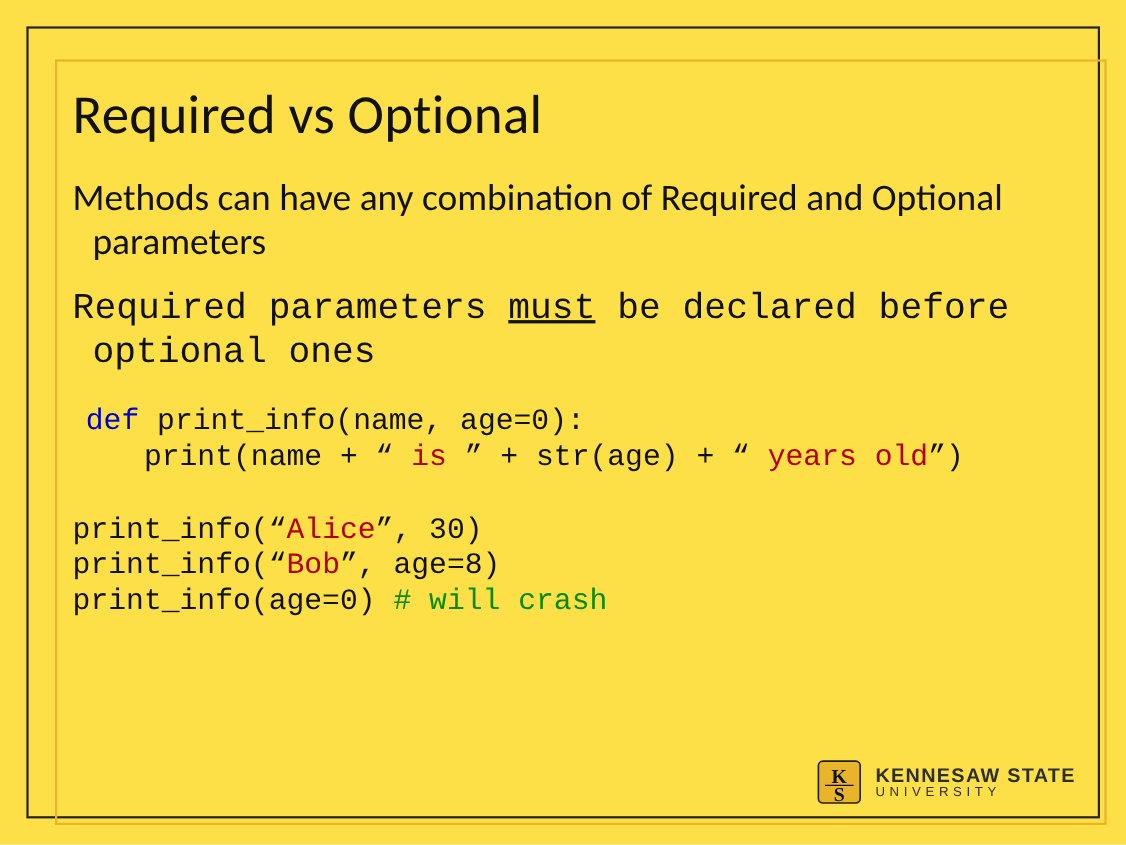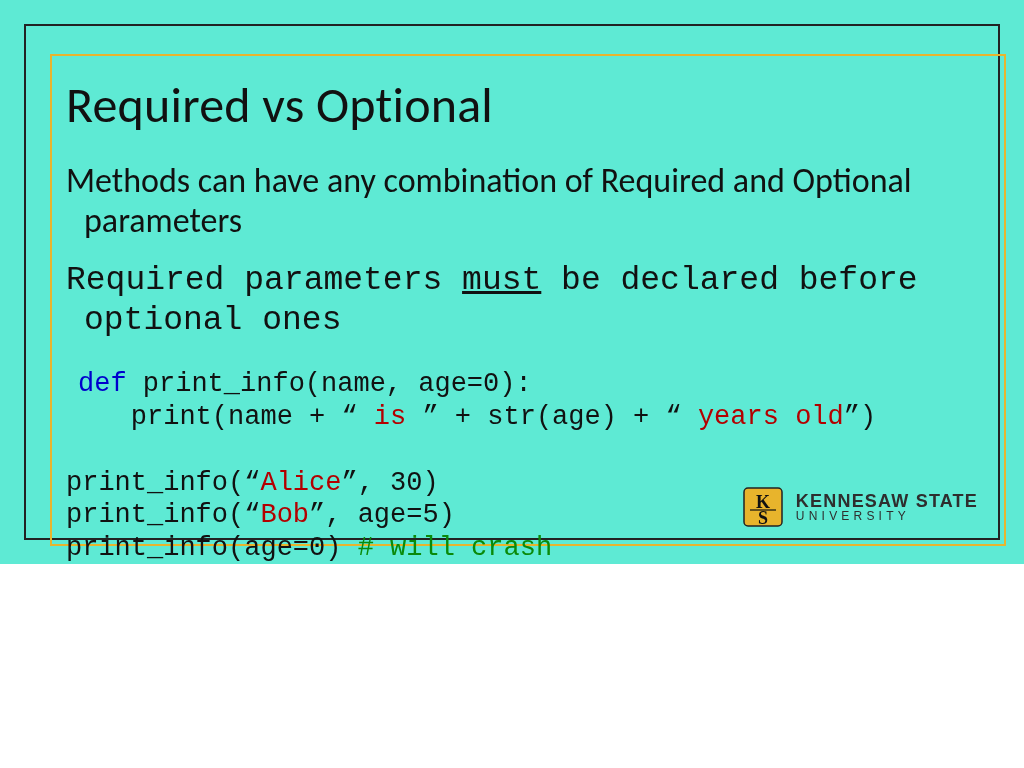--- a/index.html
+++ b/index.html
@@ -2,22 +2,22 @@
 <html><head>
 <meta charset="utf-8">
 <style>
   * { box-sizing: border-box; margin: 0; padding: 0; }
   html, body { width: 1024px; height: 768px; overflow: hidden; background: #fff; }
   body { font-family: Calibri, "Segoe UI", Arial, sans-serif; color: #111; }
 
   .slide {
     position: relative;
     width: 1024px;
-    height: 564px;
-    background: #5eead4;
+    height: 768px;
+    background: #fde047;
   }
 
   .outer-border {
     position: absolute;
     left: 24px; top: 24px; right: 24px; bottom: 24px;
     border: 2px solid #222;
   }
   .inner-border {
     position: absolute;
     left: 50px; top: 54px; right: 18px; bottom: 18px;
@@ -105,21 +105,21 @@
     <div class="body-text">Methods can have any combination of Required and Optional parameters</div>
 
     <div class="mono-text">
       <span>Required parameters </span><span class="underline">must</span><span> be declared before optional ones</span>
     </div>
 
     <div class="code"><span class="kw">def</span><span class="plain"> print_info(name, age=0):</span>
 <span class="plain">    print(name + “ </span><span class="str">is</span><span class="plain"> ” + str(age) + “ </span><span class="str">years old</span><span class="plain">”)</span>
 <span class="plain"></span>
 <span class="plain">print_info(“</span><span class="str">Alice</span><span class="plain">”, 30)</span>
-<span class="plain">print_info(“</span><span class="str">Bob</span><span class="plain">”, age=5)</span>
+<span class="plain">print_info(“</span><span class="str">Bob</span><span class="plain">”, age=8)</span>
 <span class="plain">print_info(age=0) </span><span class="cmt"># will crash</span></div>
 
   </div>
 
   <div class="logo">
     <svg width="46" height="46" viewBox="0 0 46 46">
       <rect x="4" y="4" width="38" height="38" rx="4" fill="#e8b42c" stroke="#222" stroke-width="1.5"></rect>
       <text x="23" y="24" text-anchor="middle" font-family="Georgia, 'Times New Roman', serif" font-weight="900" font-size="18" fill="#111">K</text>
       <text x="23" y="40" text-anchor="middle" font-family="Georgia, 'Times New Roman', serif" font-weight="900" font-size="18" fill="#111">S</text>
       <line x1="10" y1="26" x2="36" y2="26" stroke="#111" stroke-width="1.2"></line>

